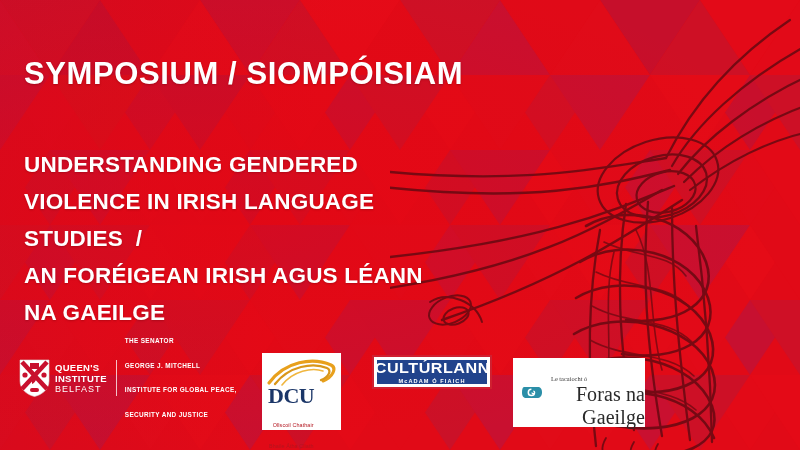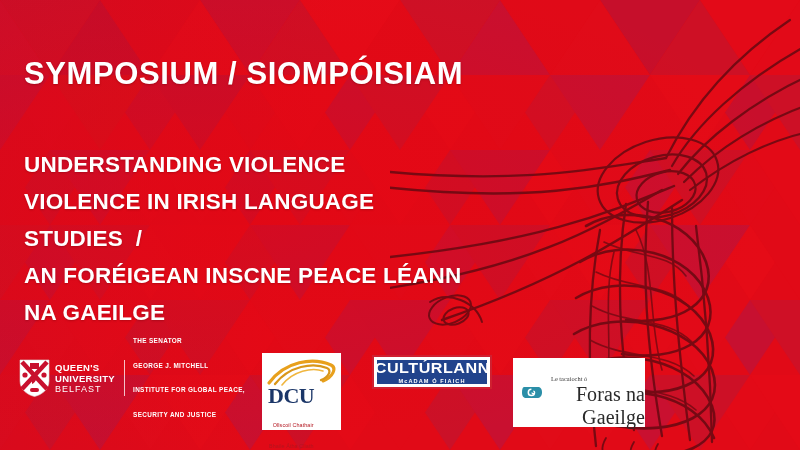--- a/index.html
+++ b/index.html
@@ -264,45 +264,45 @@
           <path d="M268,454 C262,464 266,470 272,470"></path>
           <path d="M216,448 C210,458 212,466 218,470"></path>
         </g>
       </g>
     </svg>
   </div>
 
   <div class="title">SYMPOSIUM / SIOMPÓISIAM</div>
 
   <div class="subtitle">
-    <span class="ln">UNDERSTANDING VIOLENCE</span>
+    <span class="ln">UNDERSTANDING GENDERED</span>
     <span class="ln">VIOLENCE IN IRISH LANGUAGE</span>
     <span class="ln">STUDIES  /</span>
-    <span class="ln">AN FORÉIGEAN INSCNE PEACE LÉANN</span>
+    <span class="ln">AN FORÉIGEAN IRISH AGUS LÉANN</span>
     <span class="ln">NA GAEILGE</span>
   </div>
 
   <div class="logos">
 
     <div class="qub">
       <span class="crest">
         <svg width="31" height="38" viewBox="0 0 31 38" aria-hidden="true">
           <path d="M1,1 H30 V22 C30,31 22,36 15.5,37.5 C9,36 1,31 1,22 Z" fill="#ffffff" stroke="#d8d8d8" stroke-width="0.6"></path>
           <path d="M3,3 L28,30" stroke="#c8102e" stroke-width="4.6" fill="none"></path>
           <path d="M28,3 L3,30" stroke="#c8102e" stroke-width="4.6" fill="none"></path>
           <rect x="11" y="4" width="9" height="6" fill="#c8102e"></rect>
           <circle cx="6" cy="16" r="2.6" fill="#c8102e"></circle>
           <circle cx="25" cy="16" r="2.6" fill="#c8102e"></circle>
           <path d="M13,18 q3,-3 5,1 q-2,5 -5,6 z" fill="#c8102e"></path>
           <rect x="11" y="29" width="9" height="4" rx="2" fill="#c8102e"></rect>
         </svg>
       </span>
       <span class="qub-name">
         <span style="display:block">QUEEN'S</span>
-        <span style="display:block">UNIVERSITY</span>
+        <span style="display:block">INSTITUTE</span>
         <span class="l3" style="display:block">BELFAST</span>
       </span>
       <span class="qub-sep"></span>
       <span class="mitchell">
         <span style="display:block">THE SENATOR</span>
         <span style="display:block">GEORGE J. MITCHELL</span>
         <span style="display:block">INSTITUTE FOR GLOBAL PEACE,</span>
         <span style="display:block">SECURITY AND JUSTICE</span>
       </span>
     </div>

